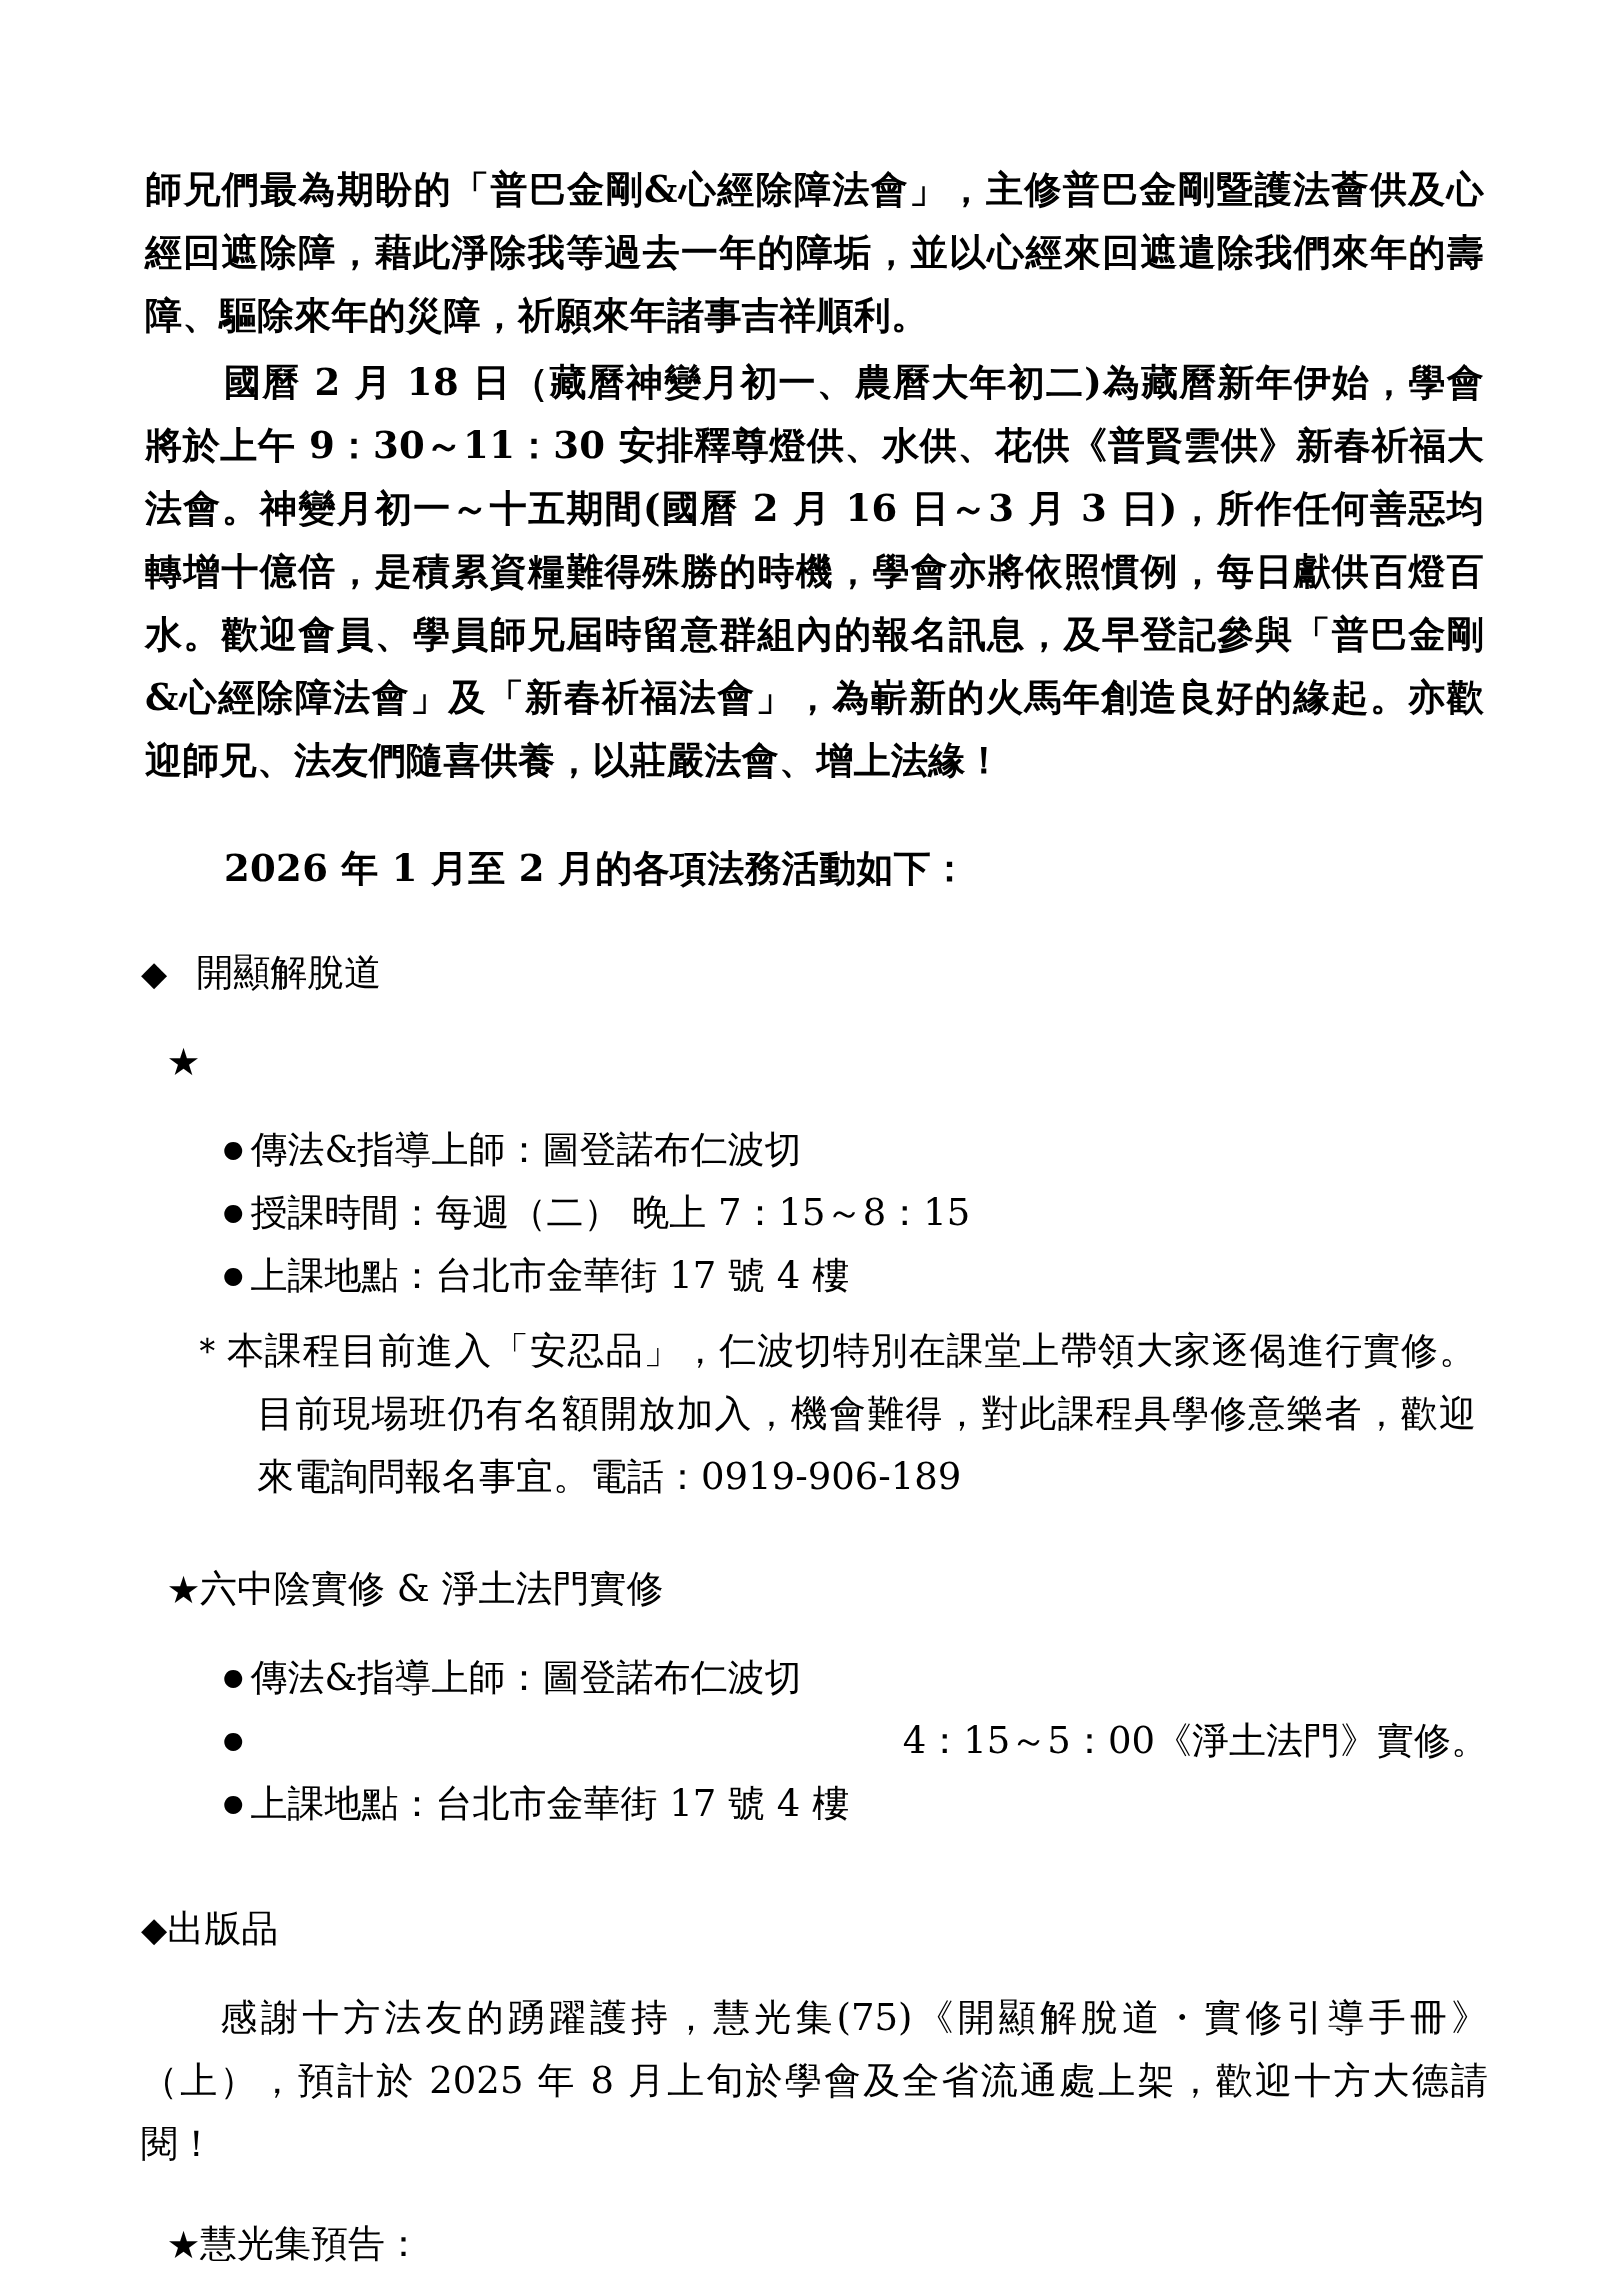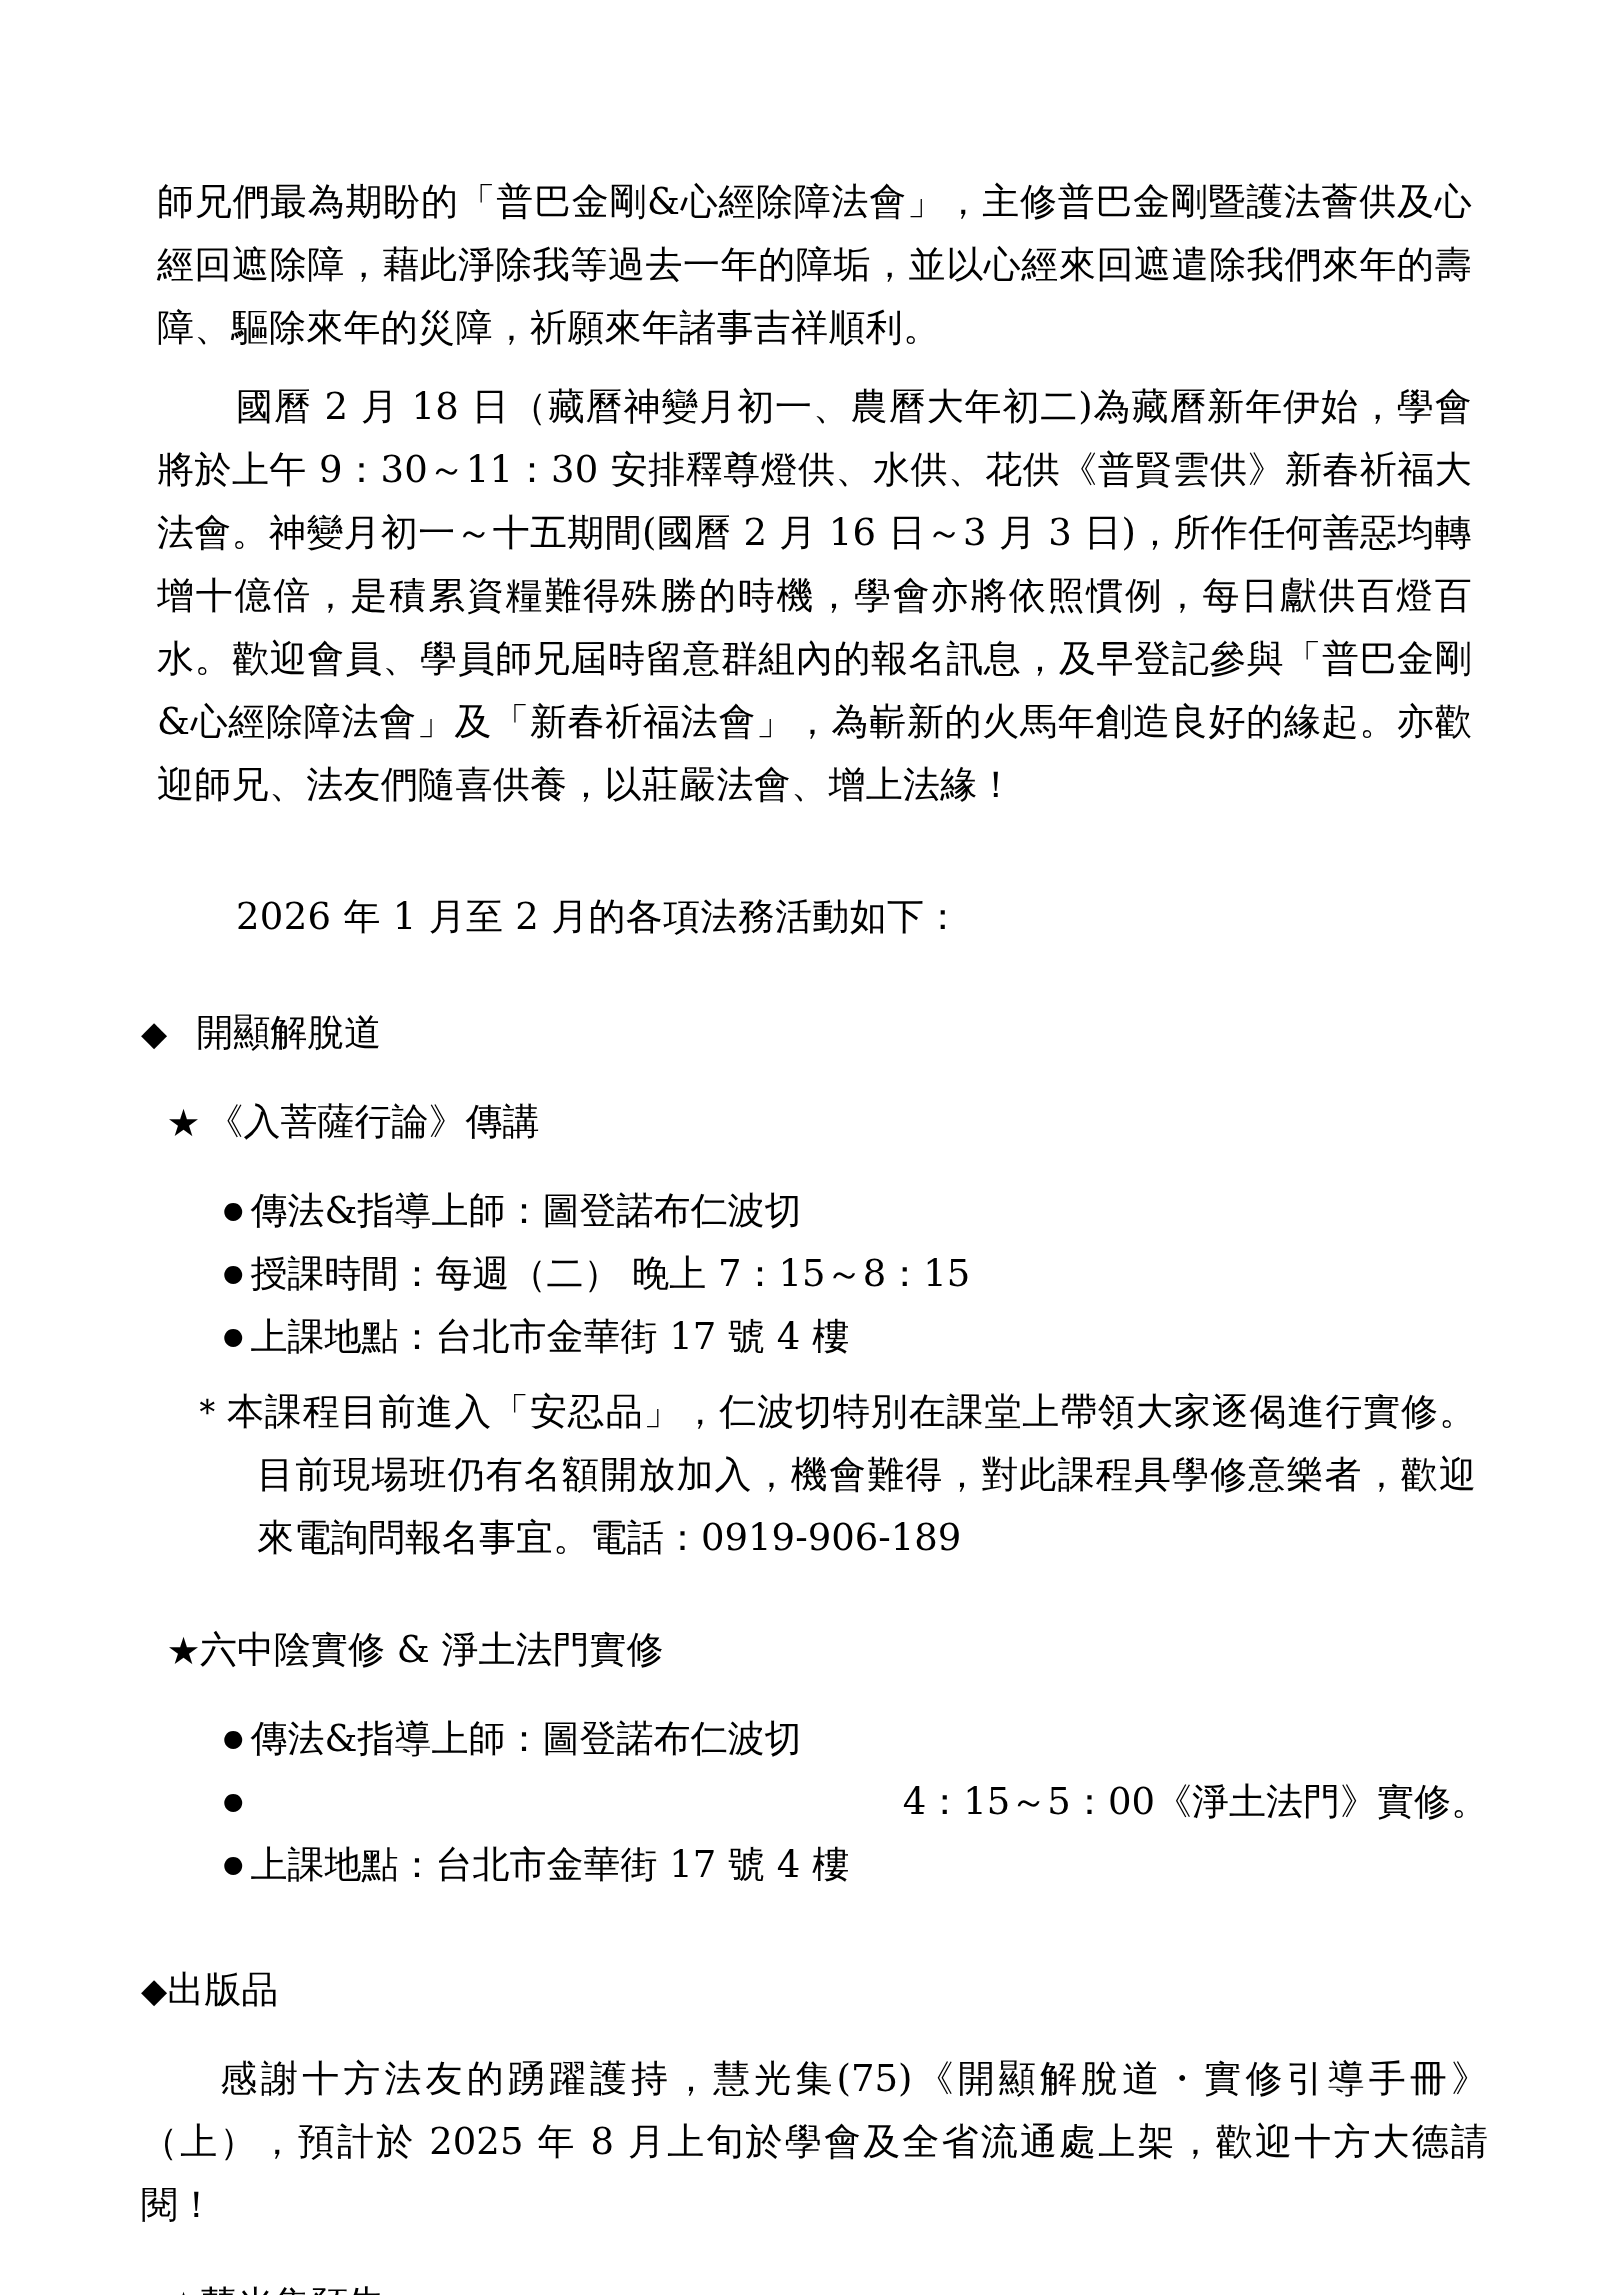--- a/index.html
+++ b/index.html
@@ -27,22 +27,23 @@
     top: 154px;
     width: 1347px;
   }
 
   
   .para {
     font-size: 37px;
     line-height: 63px;
     text-align: justify;
     text-justify: inter-character;
-    margin: 16px;
+    margin: 4px;
     letter-spacing: 0.3px;
+    font-weight: bold;
   }
   .para.indent2 {
     text-indent: 79px;
   }
   .spacer-sm { height: 25px; }
   .spacer-md { height: 37px; }
 
   
   .h-diamond {
     font-size: 37px;
@@ -147,21 +148,20 @@
 
     <div class="h-diamond">
       <span class="marker gap">◆</span>
       <span>開顯解脫道</span>
     </div>
 
     <div class="spacer-sm"></div>
 
     <div class="h-star">
       <span class="marker gap">★</span>
-      <span>《入菩薩行論》傳講</span>
     </div>
 
     <div class="spacer-sm"></div>
 
     <ul class="bullets">
       <li>
         <span class="dot">●</span>
         <span>傳法&amp;指導上師：圖登諾布仁波切</span>
       </li>
       <li>

